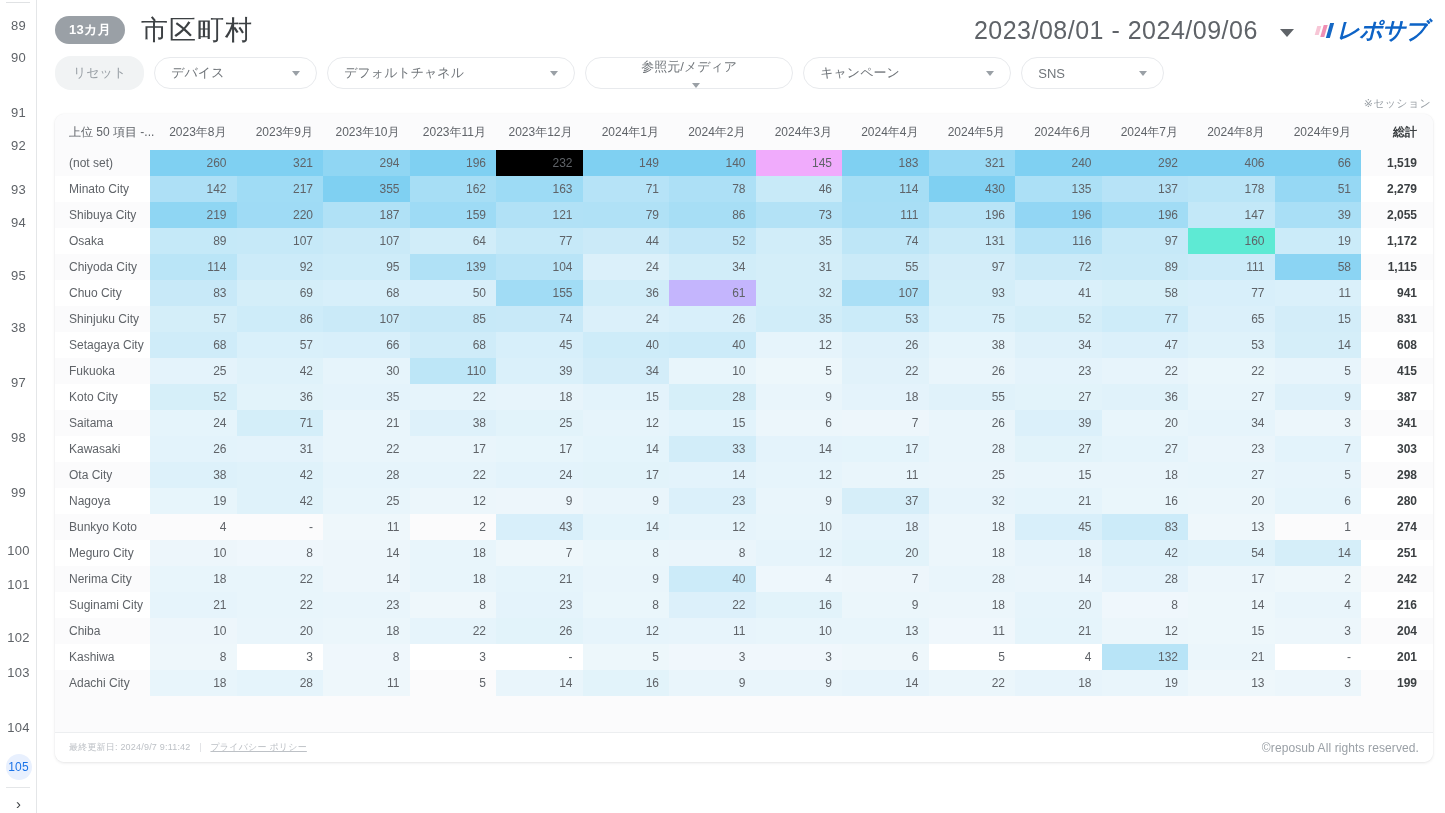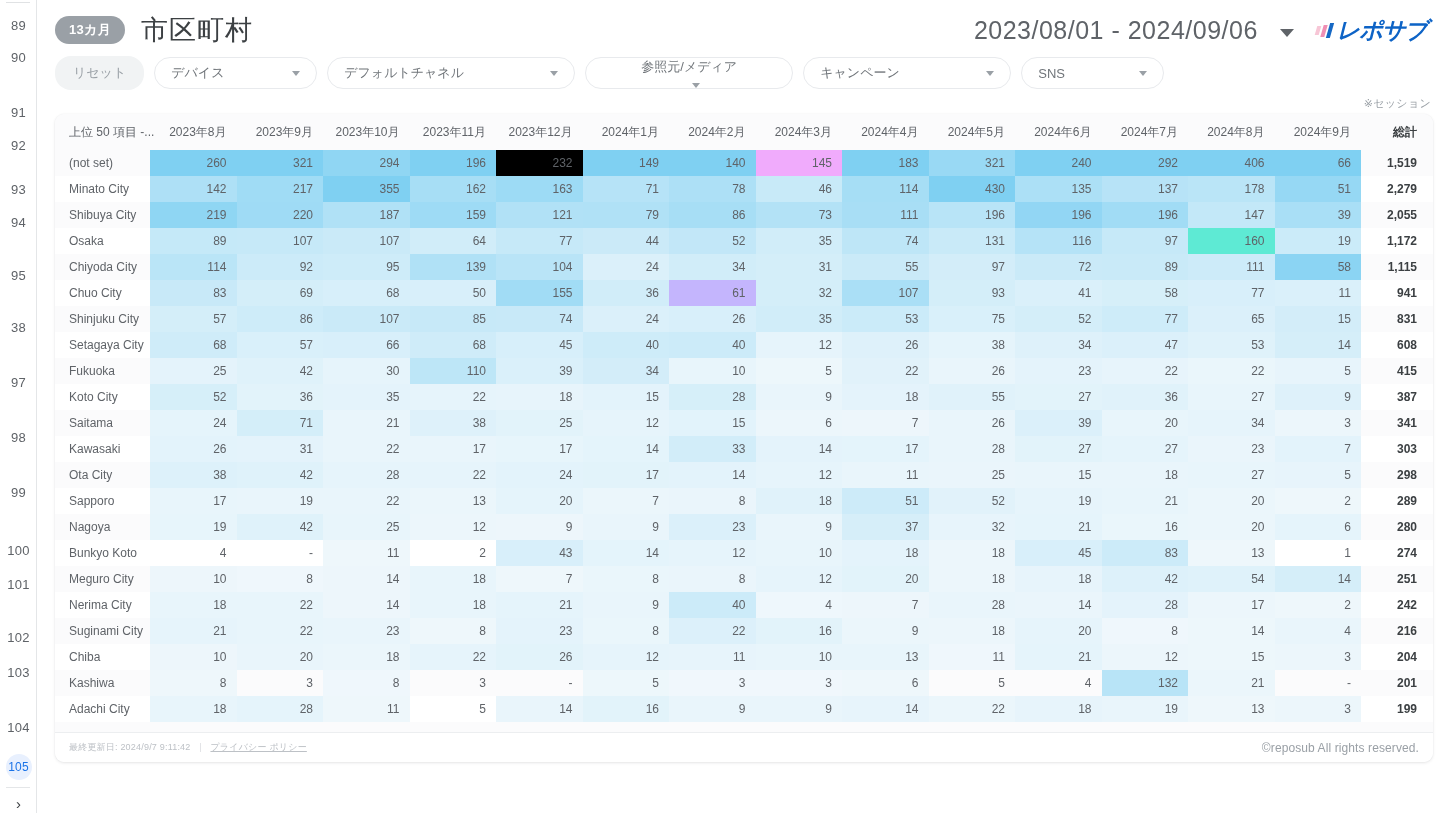--- a/index.html
+++ b/index.html
@@ -589,38 +589,20 @@
               <td style="background: rgb(230, 244, 251);">12</td>
               <td style="background: rgb(233, 245, 251);">11</td>
               <td style="background: rgb(234, 245, 251);">25</td>
               <td style="background: rgb(233, 245, 251);">15</td>
               <td style="background: rgb(233, 245, 251);">18</td>
               <td style="background: rgb(232, 245, 251);">27</td>
               <td style="background: rgb(231, 244, 251);">5</td>
               <td class="total">298</td>
             </tr>
             <tr>
-              <td class="dim">Sapporo</td>
-              <td style="background: rgb(232, 245, 251);">17</td>
-              <td style="background: rgb(233, 245, 251);">19</td>
-              <td style="background: rgb(233, 245, 251);">22</td>
-              <td style="background: rgb(235, 246, 251);">13</td>
-              <td style="background: rgb(229, 244, 251);">20</td>
-              <td style="background: rgb(235, 246, 251);">7</td>
-              <td style="background: rgb(234, 245, 251);">8</td>
-              <td style="background: rgb(224, 242, 250);">18</td>
-              <td style="background: rgb(205, 235, 249);">51</td>
-              <td style="background: rgb(225, 242, 250);">52</td>
-              <td style="background: rgb(230, 244, 251);">19</td>
-              <td style="background: rgb(232, 245, 251);">21</td>
-              <td style="background: rgb(235, 246, 251);">20</td>
-              <td style="background: rgb(238, 247, 251);">2</td>
-              <td class="total">289</td>
-            </tr>
-            <tr>
               <td class="dim">Nagoya</td>
               <td style="background: rgb(231, 245, 251);">19</td>
               <td style="background: rgb(223, 242, 250);">42</td>
               <td style="background: rgb(232, 245, 251);">25</td>
               <td style="background: rgb(236, 246, 251);">12</td>
               <td style="background: rgb(237, 246, 251);">9</td>
               <td style="background: rgb(233, 245, 251);">9</td>
               <td style="background: rgb(219, 240, 250);">23</td>
               <td style="background: rgb(233, 245, 251);">9</td>
               <td style="background: rgb(214, 238, 249);">37</td>

